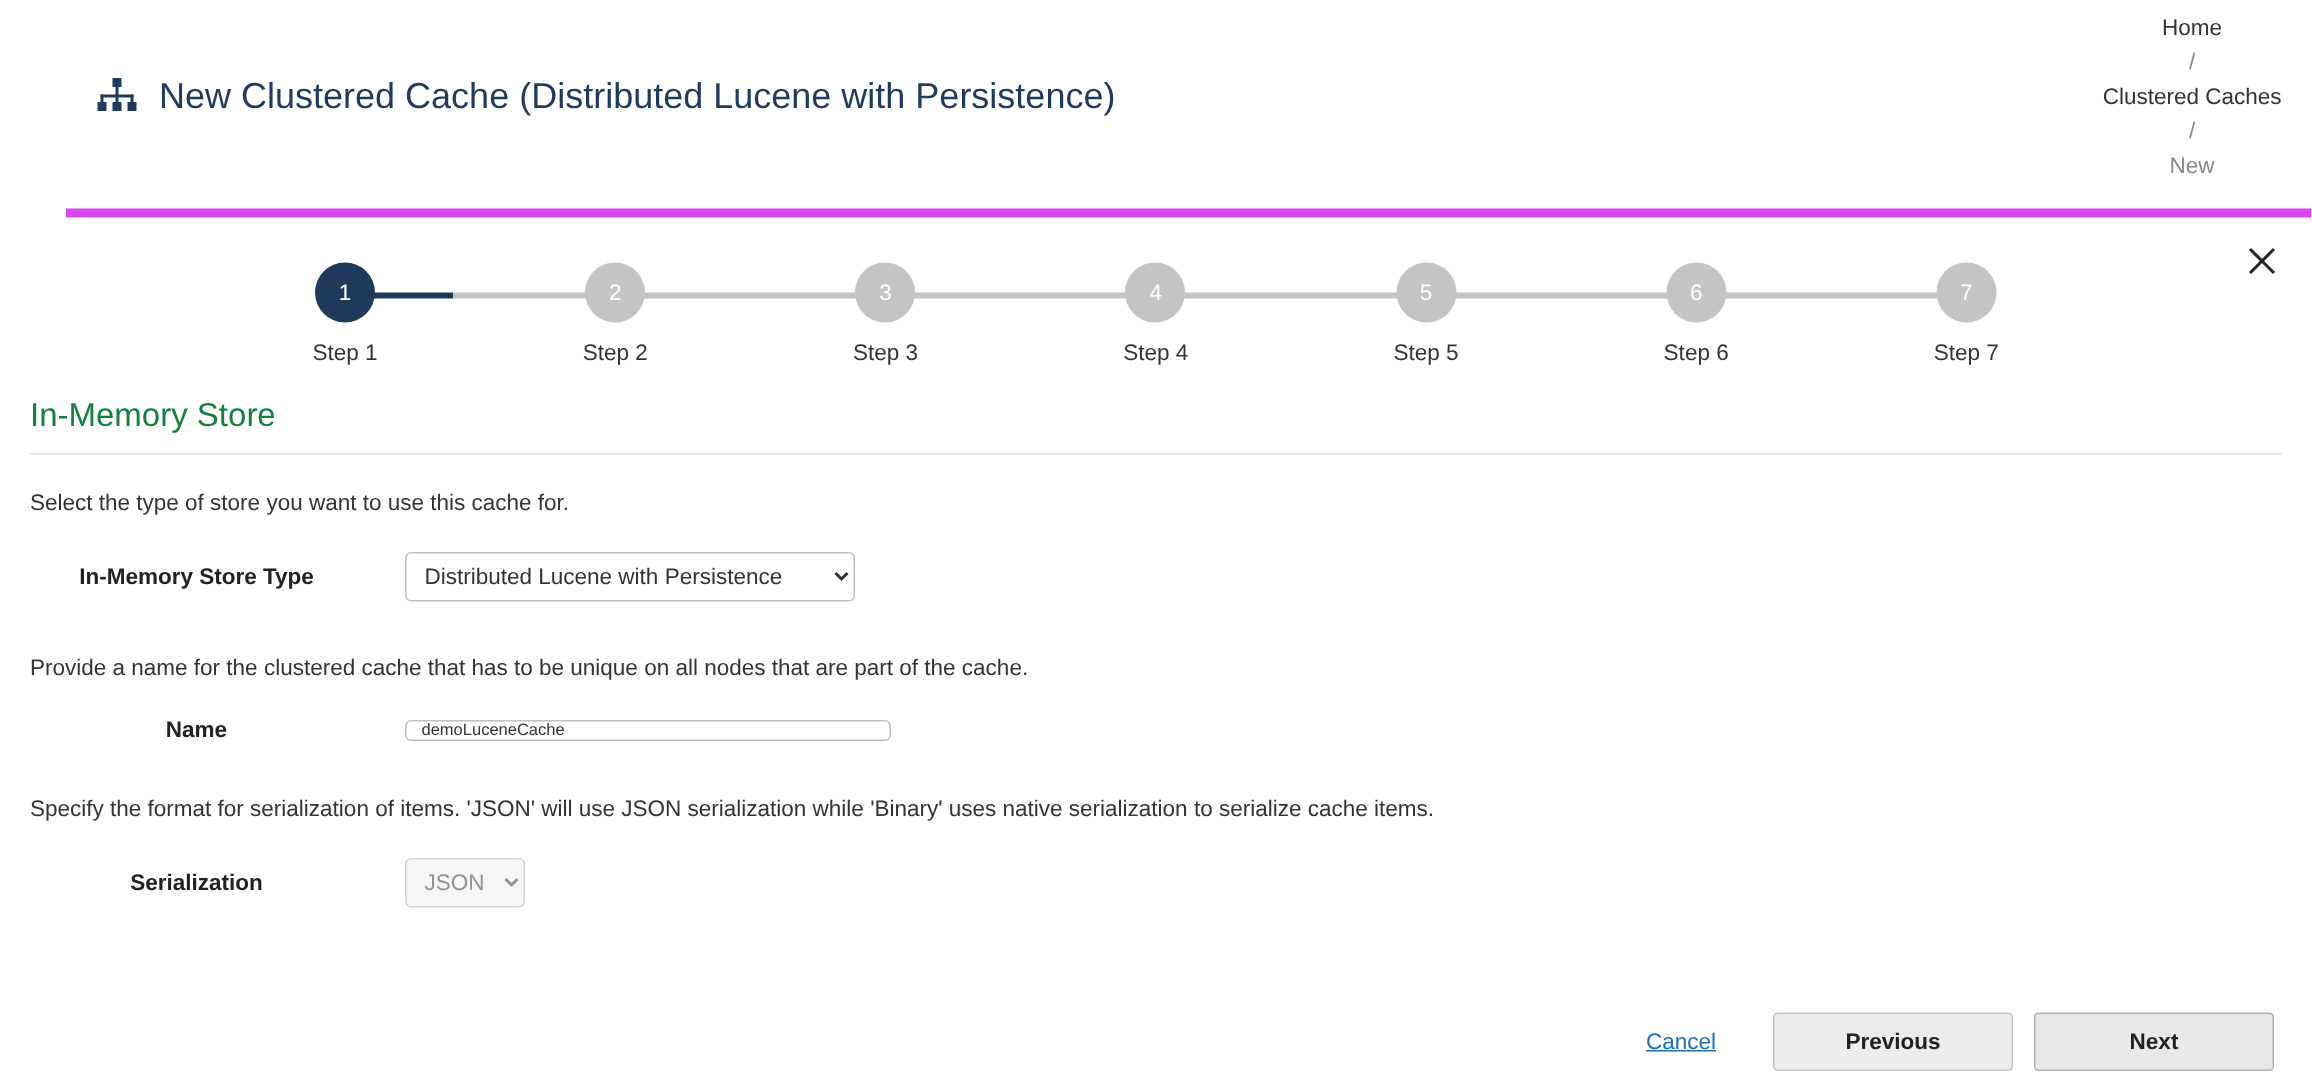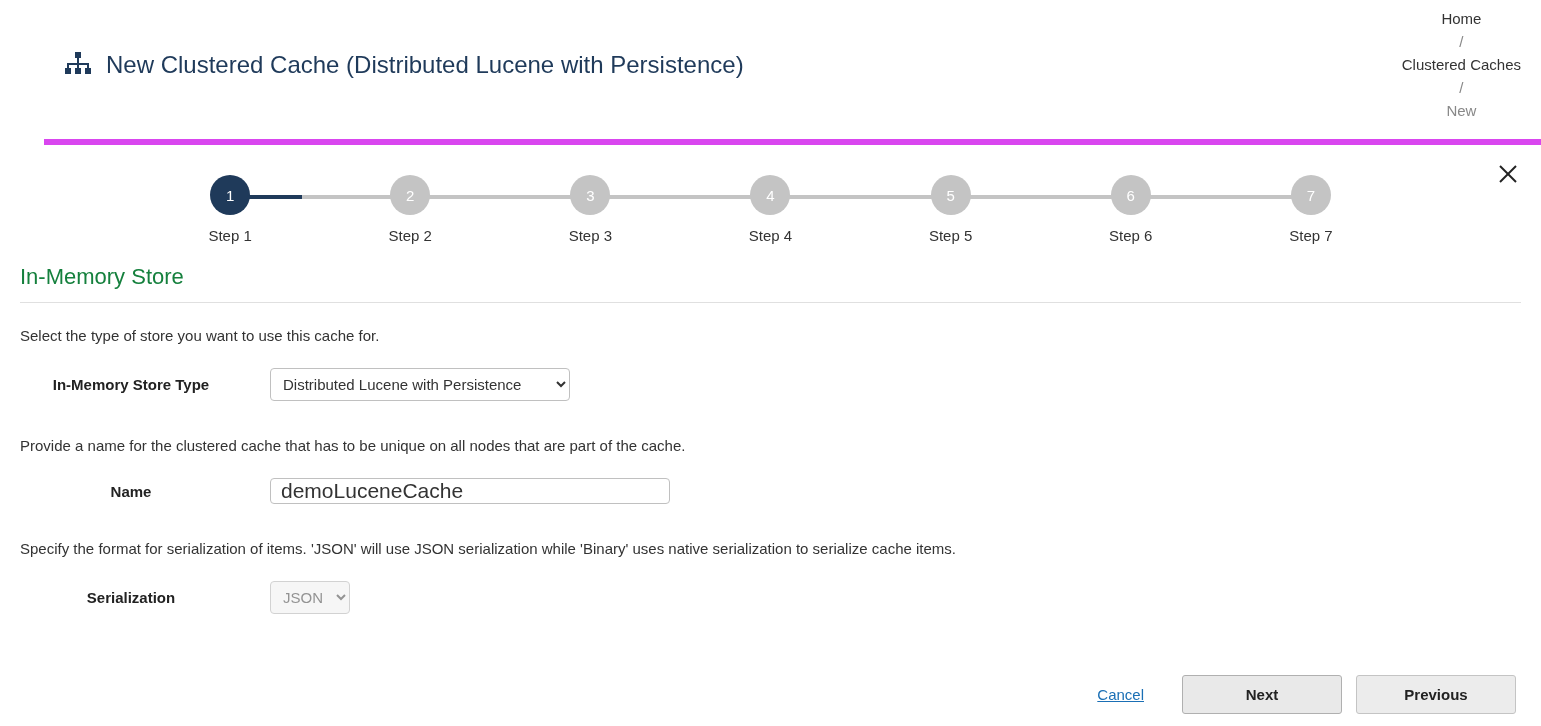--- a/index.html
+++ b/index.html
@@ -158,24 +158,24 @@
       color: #333;
       min-width: 300px;
     }
     select.form-control[disabled] {
       background: #f3f3f3;
       color: #666;
       min-width: 80px;
     }
     input.form-control {
       padding: 0 10px;
-      font-size: 21px;
+      font-size: 11px;
       border: 1px solid #c0c0c0;
       border-radius: 4px;
-      width: 400px;
+      width: 324px;
       color: #333;
     }
     .footer-bar {
       position: fixed;
       bottom: 0;
       left: 10px;
       right: 25px;
       display: flex;
       justify-content: flex-end;
       align-items: center;
@@ -308,16 +308,16 @@
     <div class="form-row">
       <label class="form-label">Serialization</label>
       <select class="form-control" disabled="">
         <option>JSON</option>
       </select>
     </div>
   </div>
 
   <div class="footer-bar">
     <a class="cancel-link">Cancel</a>
+    <button class="btn">Previous</button>
     <button class="btn primary">Next</button>
-    <button class="btn">Previous</button>
   </div>
 </div>
 
 </body></html>

